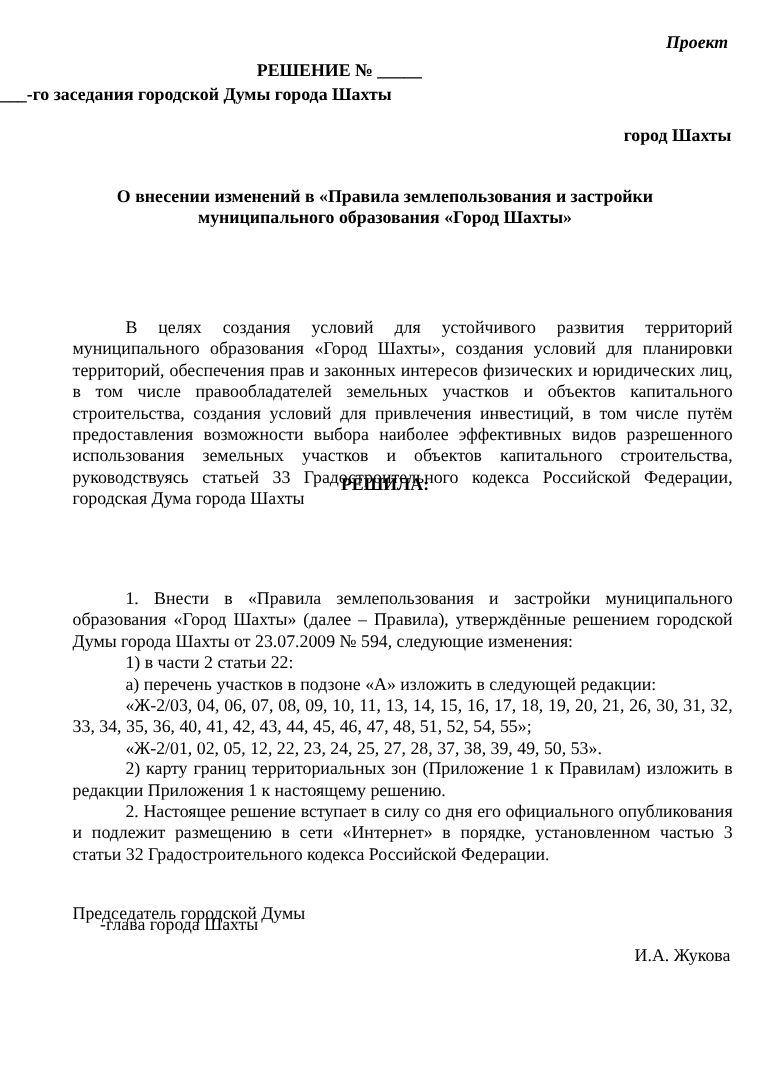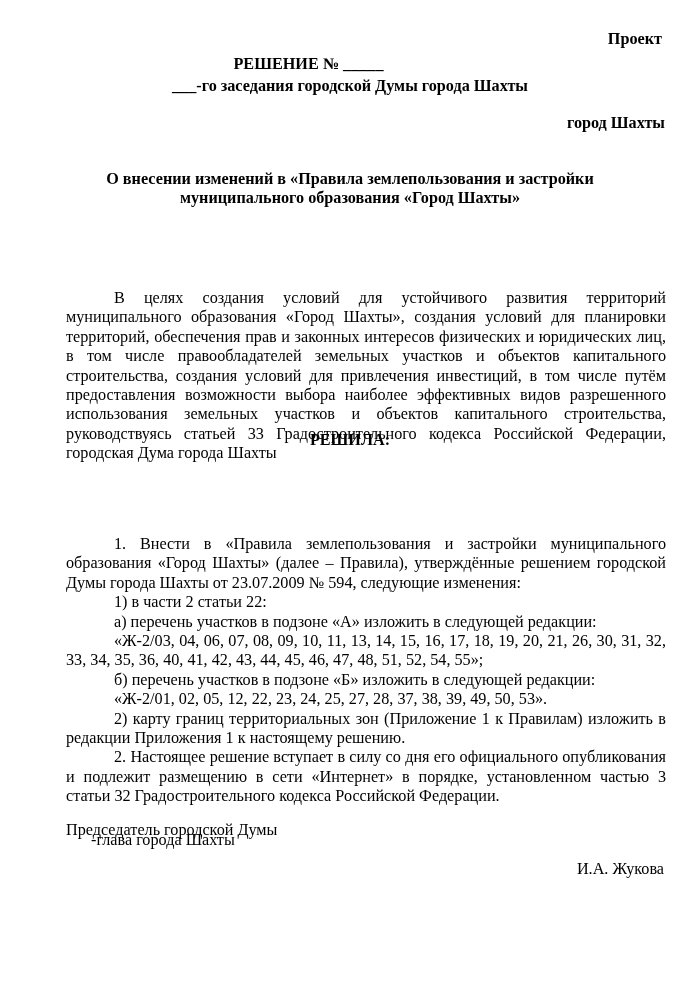--- a/index.html
+++ b/index.html
@@ -5,23 +5,23 @@
     html, body { margin: 0; padding: 0; background: #ffffff; }
     body {
       width: 700px; height: 990px; position: relative; overflow: hidden;
       font-family: "Liberation Serif", "DejaVu Serif", serif;
       color: #000000;
     }
     .page { position: absolute; left: 0; top: 0; width: 700px; height: 990px; }
     .abs { position: absolute; white-space: nowrap; }
     .b { font-weight: bold; }
     .fs { font-size: 16.2px; }
-    .draft { right: 38px; top: 30px; }
+    .draft { right: 38px; top: 30px; font-style: italic; }
     .title { left: 0; width: 617px; text-align: center; top: 55px; }
-    .subtitle { left: 0; width: 700px; text-align: center; top: 77px; }
+    .subtitle { left: 0; width: 700px; top: 77px; }
     .dateline { left: 65px; top: 114px; }
     .city { right: 35px; top: 114px; }
     .subject { left: 0; width: 700px; text-align: center; line-height: 19px; }
     .subject.l1 { top: 170px; }
     .subject.l2 { top: 189px; }
     .body {
       position: absolute; left: 66px; width: 600px;
       font-size: 16.2px; line-height: 19.4px; margin-top: 46px;
     }
     .para { text-align: justify; text-align-last: left; margin: 0; }
@@ -51,21 +51,20 @@
     <p class="para ind">В целях создания условий для устойчивого развития территорий муниципального образования «Город Шахты», создания условий для планировки территорий, обеспечения прав и законных интересов физических и юридических лиц, в том числе правообладателей земельных участков и объектов капитального строительства, создания условий для привлечения инвестиций, в том числе путём предоставления возможности выбора наиболее эффективных видов разрешенного использования земельных участков и объектов капитального строительства, руководствуясь статьей 33 Градостроительного кодекса Российской Федерации, городская Дума города Шахты</p>
   </div>
 
   <div class="abs b fs decided">РЕШИЛА:</div>
 
   <div class="body items">
     <p class="para ind">1. Внести в «Правила землепользования и застройки муниципального образования «Город Шахты» (далее – Правила), утверждённые решением городской Думы города Шахты от 23.07.2009 № 594, следующие изменения:</p>
     <p class="para ind">1) в части 2 статьи 22:</p>
     <p class="para ind">а) перечень участков в подзоне «А» изложить в следующей редакции:</p>
     <p class="para ind">«Ж-2/03, 04, 06, 07, 08, 09, 10, 11, 13, 14, 15, 16, 17, 18, 19, 20, 21, 26, 30, 31, 32, 33, 34, 35, 36, 40, 41, 42, 43, 44, 45, 46, 47, 48, 51, 52, 54, 55»;</p>
-    <p class="para ind">б) перечень участков в подзоне «Б» изложить в следующей редакции:</p>
     <p class="para ind">«Ж-2/01, 02, 05, 12, 22, 23, 24, 25, 27, 28, 37, 38, 39, 49, 50, 53».</p>
     <p class="para ind">2) карту границ территориальных зон (Приложение 1 к Правилам) изложить в редакции Приложения 1 к настоящему решению.</p>
     <p class="para ind">2. Настоящее решение вступает в силу со дня его официального опубликования и подлежит размещению в сети «Интернет» в порядке, установленном частью 3 статьи 32 Градостроительного кодекса Российской Федерации.</p>
   </div>
 
   <div class="abs fs sig l1">Председатель городской Думы</div>
   <div class="abs fs sig l2">-глава города Шахты</div>
   <div class="abs fs signer">И.А. Жукова</div>
 
 </div>

